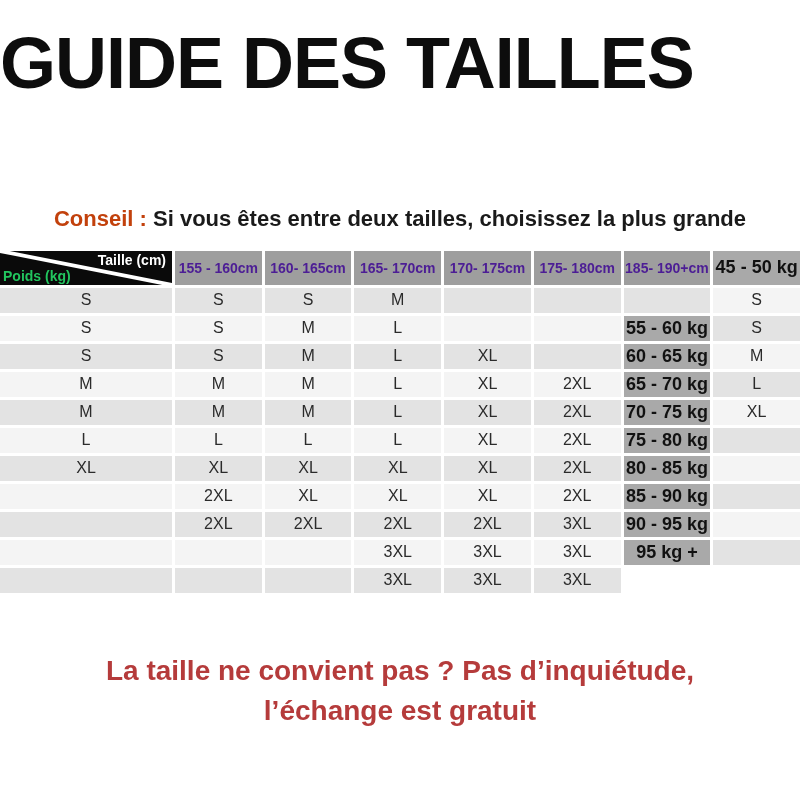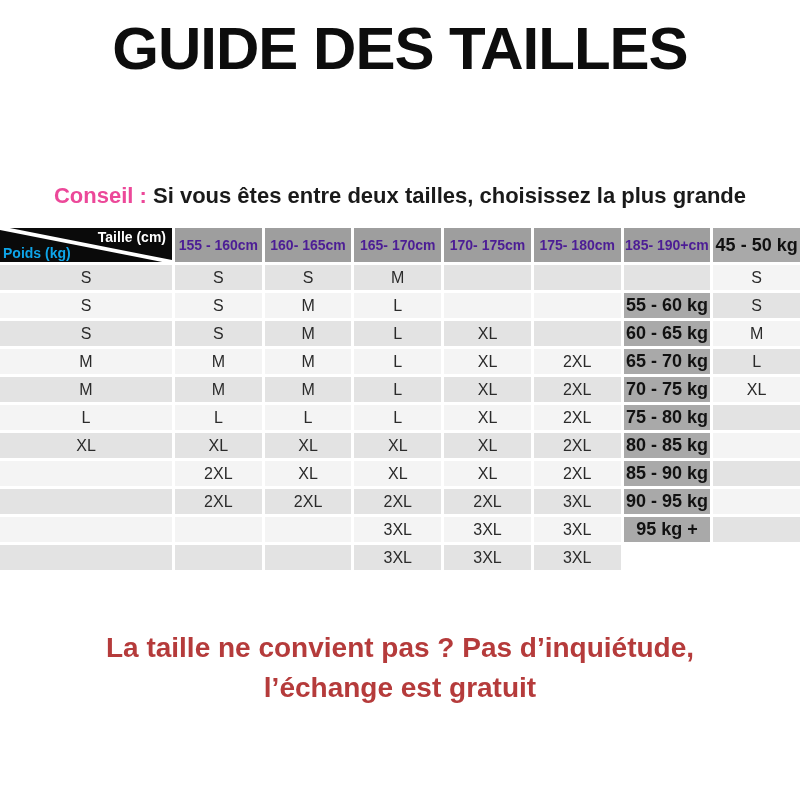--- a/index.html
+++ b/index.html
@@ -7,40 +7,39 @@
   body {
     width: 800px; height: 800px;
     font-family: "Liberation Sans", sans-serif;
     overflow: hidden;
     position: relative;
   }
   .page { width: 800px; height: 800px; background: #ffffff; }
 
   
   .page-title {
-    margin-top: 12px;
-    text-align: center;
-    font-size: 60px;
+    margin-top: 20px;
+    font-size: 72px;
     font-weight: 900;
     letter-spacing: -1px;
     color: #0d0d0d;
     line-height: 1.22;
     white-space: nowrap;
   }
 
   
   .advice {
     margin-top: 98px;
     text-align: center;
     font-size: 22px;
     font-weight: bold;
     color: #1a1a1a;
     white-space: nowrap;
   }
-  .advice .advice-label { color: #ec4899; }
+  .advice .advice-label { color: #c2410c; }
 
   
   .size-table {
     margin-top: 19px;
     width: 800px;
     display: grid;
     grid-template-columns: 172px repeat(7, 1fr);
     grid-template-rows: 34px repeat(11, 25px);
     gap: 3px;
     background: #ffffff;
@@ -83,21 +82,21 @@
   .corner .corner-taille {
     position: absolute;
     top: 1px; right: 6px;
     color: #ffffff;
     font-size: 14px;
     font-weight: bold;
   }
   .corner .corner-poids {
     position: absolute;
     bottom: 1px; left: 3px;
-    color: #0ea5e9;
+    color: #22c55e;
     font-size: 14px;
     font-weight: bold;
   }
 
   
   .footer-note {
     margin-top: 58px;
     text-align: center;
     font-size: 28px;
     font-weight: bold;

